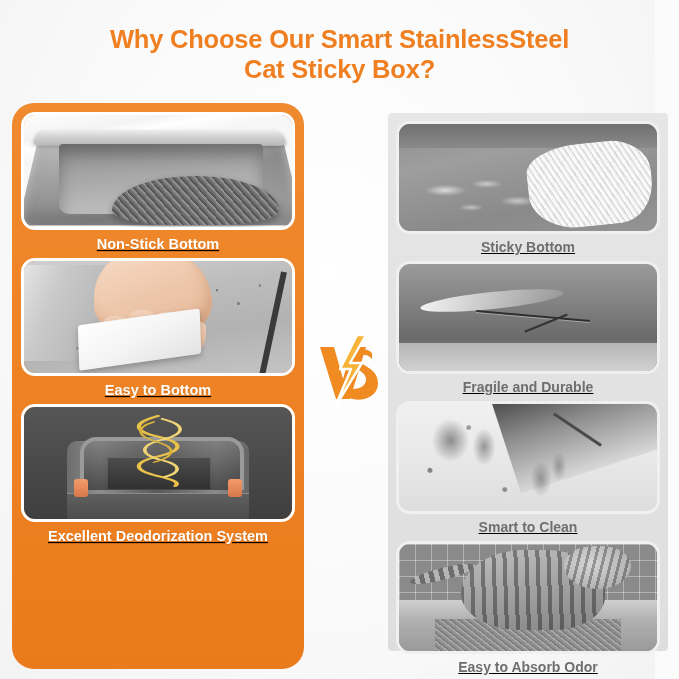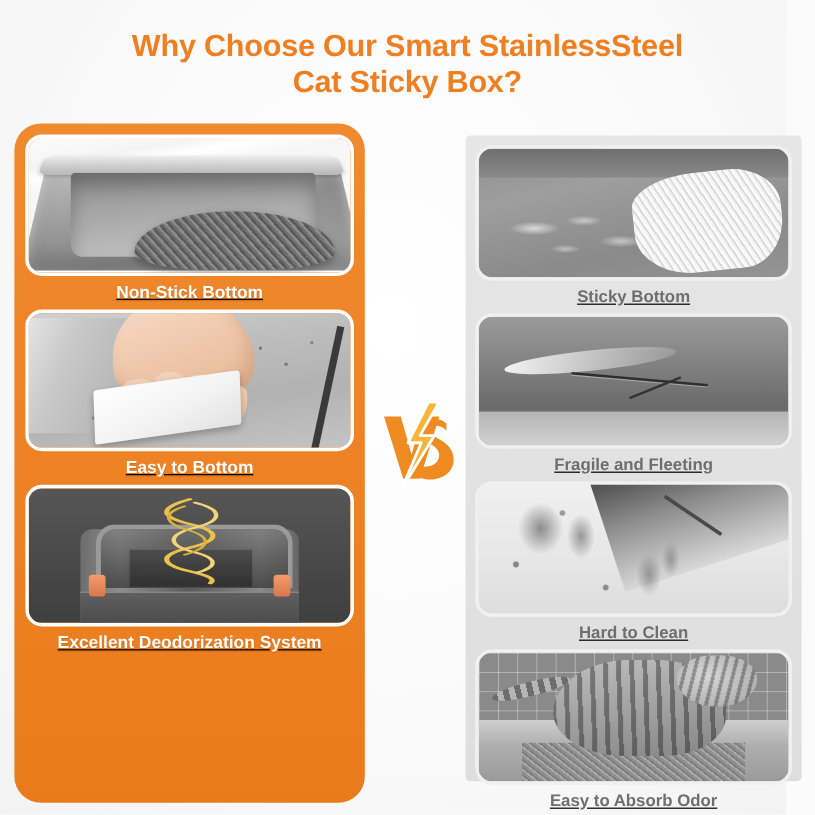--- a/index.html
+++ b/index.html
@@ -505,32 +505,32 @@
 
     <div class="cell">
       <div class="thumb">
         <div class="art art-fragile">
           <div class="frag-gloss"></div>
           <div class="frag-crack"></div>
           <div class="frag-crack2"></div>
           <div class="frag-band"></div>
         </div>
       </div>
-      <div class="caption">Fragile and Fleeting</div>
+      <div class="caption">Fragile and Durable</div>
     </div>
 
     <div class="cell">
       <div class="thumb">
         <div class="art art-dirty">
           <div class="dirty-diag"></div>
           <div class="dirty-splat"></div>
           <div class="dirty-brush"></div>
         </div>
       </div>
-      <div class="caption">Hard to Clean</div>
+      <div class="caption">Smart to Clean</div>
     </div>
 
     <div class="cell">
       <div class="thumb">
         <div class="art art-cat">
           <div class="cat-tile"></div>
           <div class="cat-box"></div>
           <div class="cat-litter"></div>
           <div class="cat-tail"></div>
           <div class="cat-body"></div>

